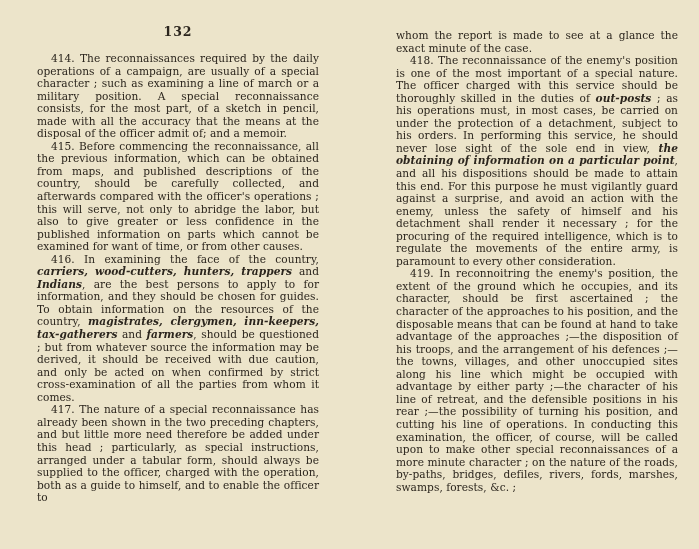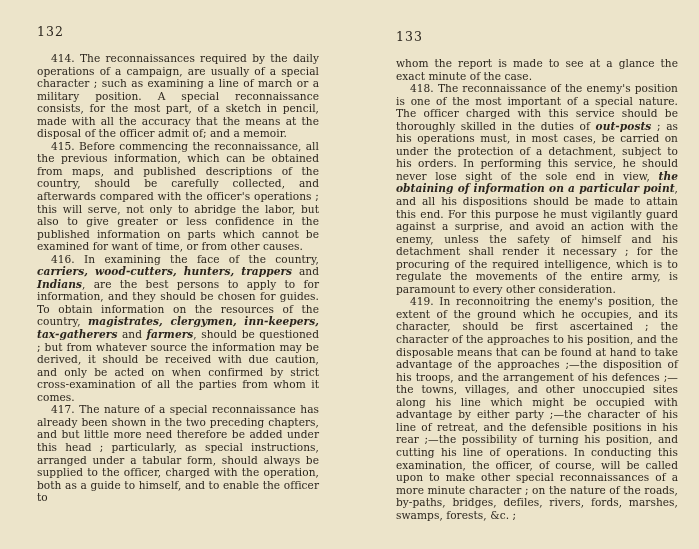--- a/index.html
+++ b/index.html
@@ -21,22 +21,22 @@
     width: 699px;
     height: 549px;
   }
   .page-col {
     position: absolute;
     width: 282px;
   }
   .page-col.left  { left: 37px;  top: 24px; }
   .page-col.right { left: 396px; top: 29px; }
   .page-number {
-    text-align: left;
-    font-weight: normal;
+    text-align: center;
+    font-weight: bold;
     font-size: 12.5px;
     letter-spacing: 1px;
     margin-bottom: 13px;
   }
   .body-text p {
     margin: 0;
     font-size: 10.6px;
     line-height: 12.55px;
     text-align: justify;
     letter-spacing: 0.05px;
@@ -59,21 +59,20 @@
     <div class="page-number">132</div>
     <div class="body-text">
       <p class="indent">414. The reconnaissances required by the daily operations of a campaign, are usually of a special character ; such as examining a line of march or a military position.  A special reconnaissance consists, for the most part, of a sketch in pencil, made with all the accuracy that the means at the disposal of the officer admit of; and a memoir.</p>
       <p class="indent">415.  Before commencing the reconnaissance, all the previous information, which can be obtained from maps, and published descriptions of the country, should be carefully collected, and afterwards compared with the officer's operations ; this will serve, not only to abridge the labor, but also to give greater or less confidence in the published information on parts which cannot be examined for want of time, or from other causes.</p>
       <p class="indent">416. In examining the face of the country, <i>carriers, wood-cutters, hunters, trappers</i> and <i>Indians</i>, are the best persons to apply to for information, and they should be chosen for guides.  To obtain information on the resources of the country, <i>magistrates, clergymen, inn-keepers, tax-gatherers</i> and <i>farmers</i>, should be questioned ; but from whatever source the information may be derived, it should be received with due caution, and only be acted on when confirmed by strict cross-examination of all the parties from whom it comes.</p>
       <p class="indent">417. The nature of a special reconnaissance has already been shown in the two preceding chapters, and but little more need therefore be added under this head ; particularly, as special instructions, arranged under a tabular form, should always be supplied to the officer, charged with the operation, both as a guide to himself, and to enable the officer to</p>
     </div>
   </div>
 
   <div class="page-col right">
-    <div class="page-number">133</div>
     <div class="body-text">
       <p>whom the report is made to see at a glance the exact minute of the case.</p>
       <p class="indent">418. The reconnaissance of the enemy's position is one of the most important of a special nature.  The officer charged with this service should be thoroughly skilled in the duties of <i>out-posts</i> ; as his operations must, in most cases, be carried on under the protection of a detachment, subject to his orders.  In performing this service, he should never lose sight of the sole end in view, <i>the obtaining of information on a particular point</i>, and all his dispositions should be made to attain this end.  For this purpose he must vigilantly guard against a surprise, and avoid an action with the enemy, unless the safety of himself and his detachment shall render it necessary ; for the procuring of the required intelligence, which is to regulate the movements of the entire army, is paramount to every other consideration.</p>
       <p class="indent">419. In reconnoitring the enemy's position, the extent of the ground which he occupies, and its character, should be first ascertained ; the character of the approaches to his position, and the disposable means that can be found at hand to take advantage of the approaches ;—the disposition of his troops, and the arrangement of his defences ;—the towns, villages, and other unoccupied sites along his line which might be occupied with advantage by either party ;—the character of his line of retreat, and the defensible positions in his rear ;—the possibility of turning his position, and cutting his line of operations.  In conducting this examination, the officer, of course, will be called upon to make other special reconnaissances of a more minute character ; on the nature of the roads, by-paths, bridges, defiles, rivers, fords, marshes, swamps, forests, &amp;c. ;</p>
     </div>
   </div>
 
 </div>
 
 </body></html>

